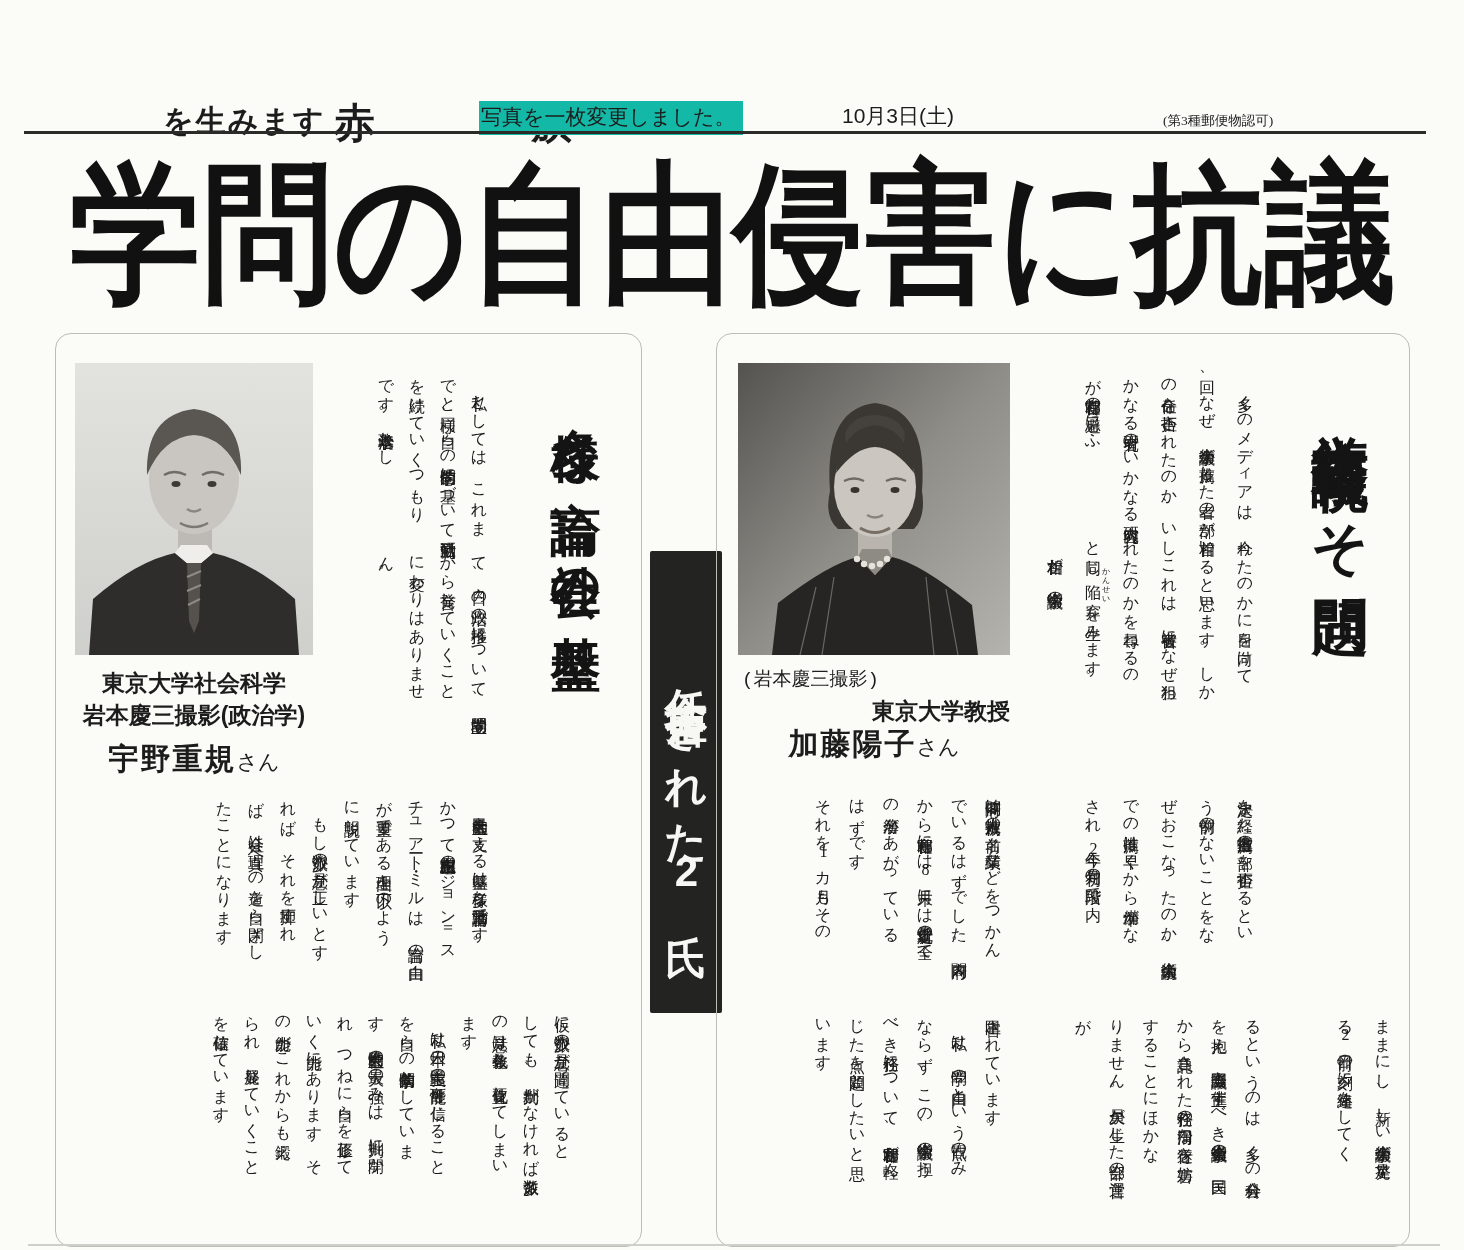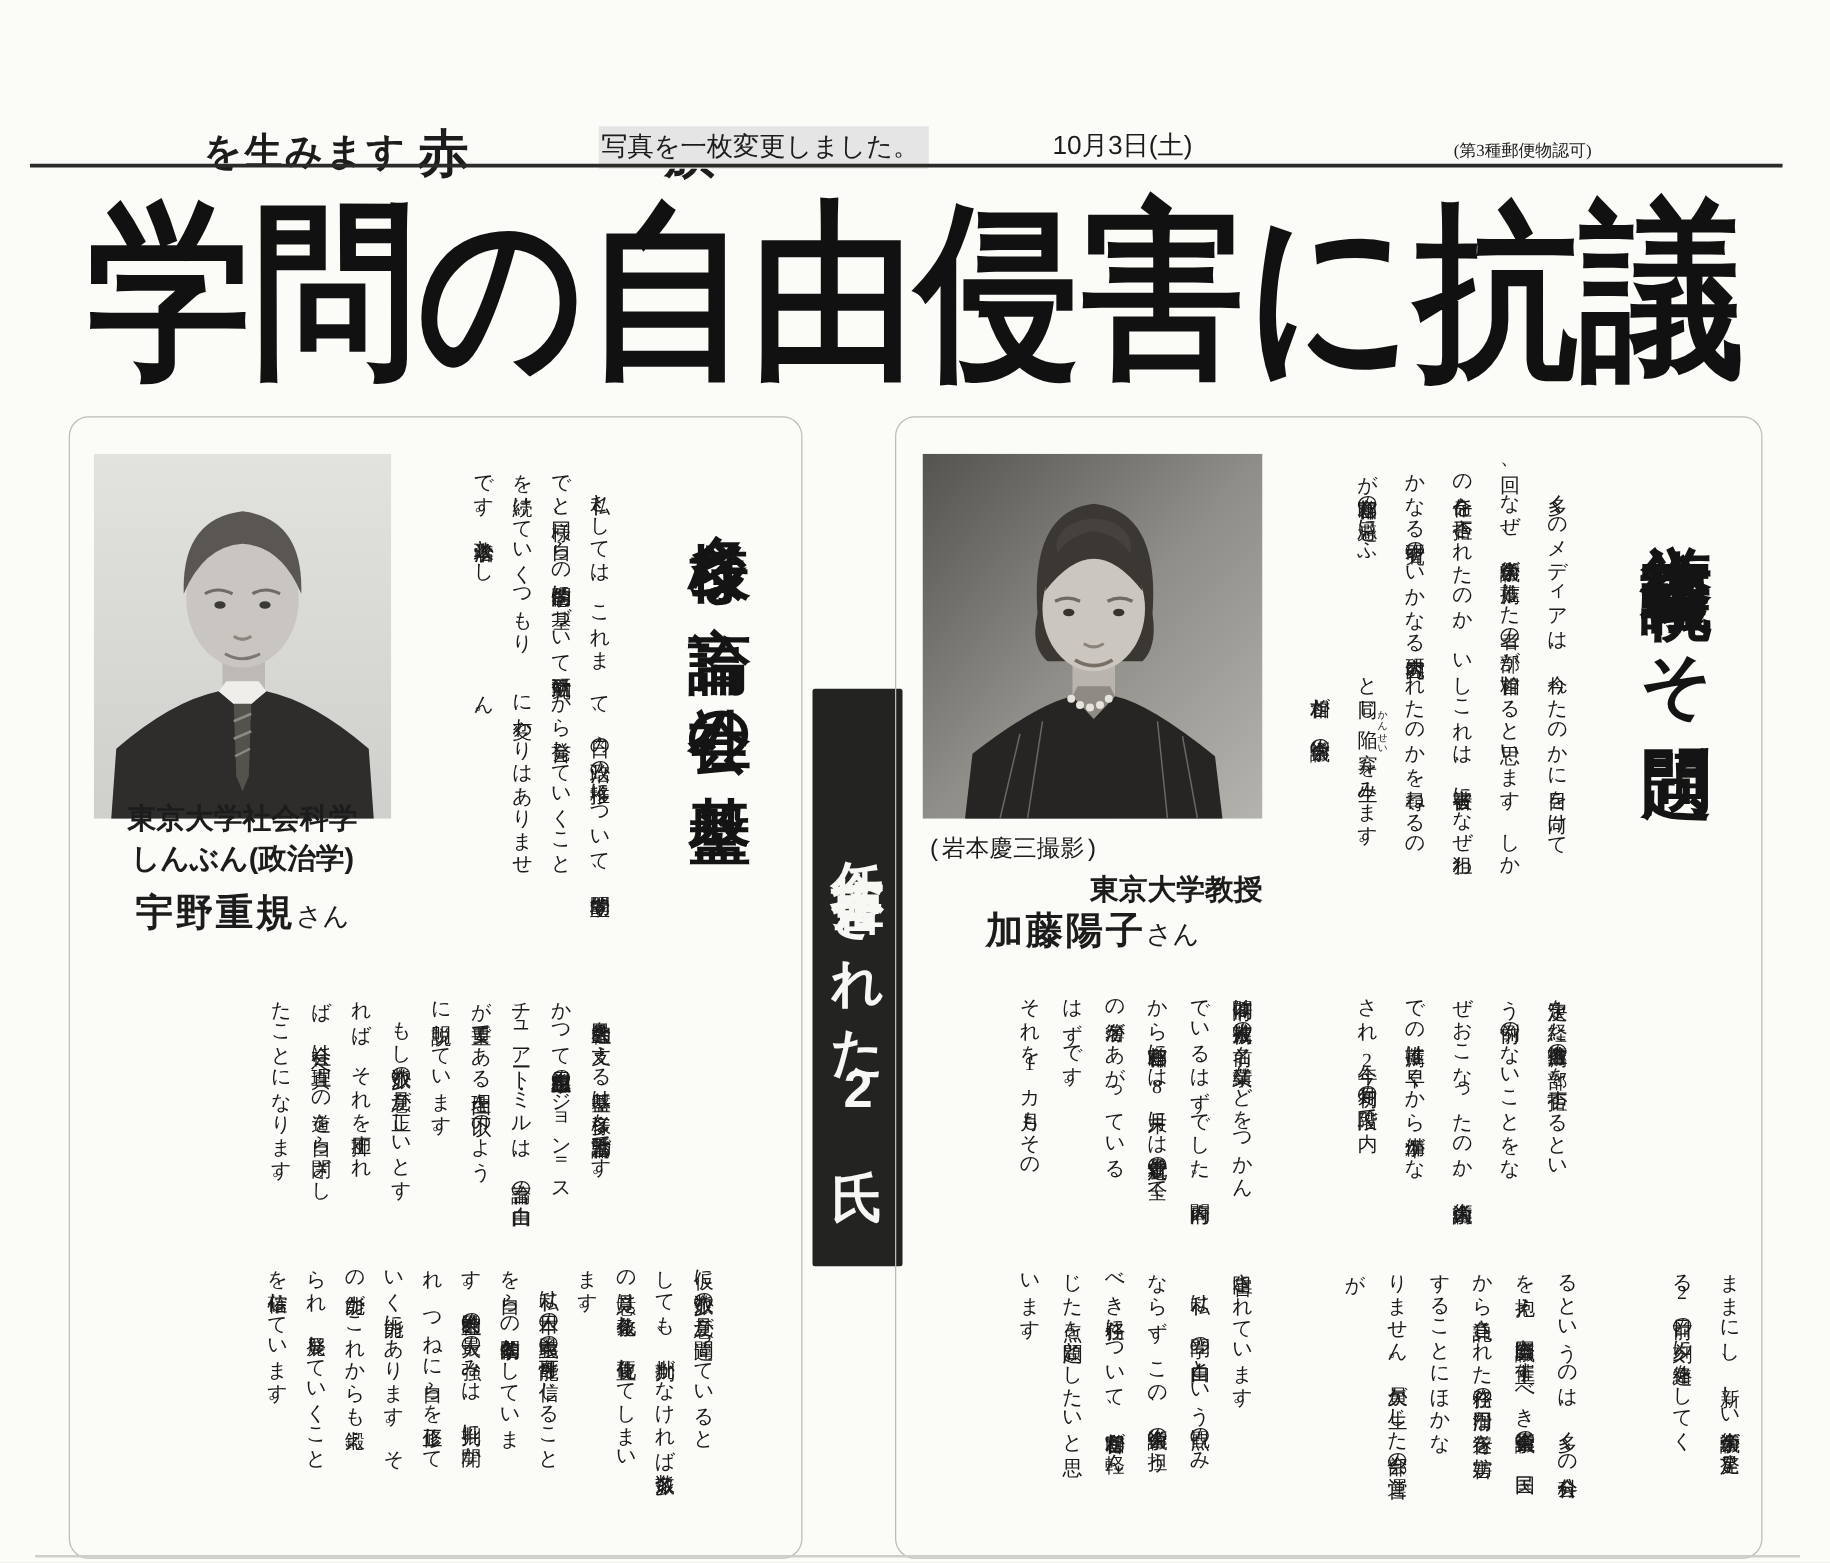--- a/index.html
+++ b/index.html
@@ -7,21 +7,21 @@
     position:relative;width:1464px;height:1250px;margin:0 auto;
     background:#fbfbf8;overflow:hidden;
     font-family:"Liberation Serif","DejaVu Serif",serif;color:#1c1c1c;
   }
   
   .masthead{position:absolute;left:163px;top:96px;white-space:nowrap;
     font-family:"Liberation Sans","DejaVu Sans",sans-serif;font-weight:900;}
   .mast-kana{font-size:30px;letter-spacing:2px;vertical-align:6px;}
   .mast-kanji{font-size:41px;letter-spacing:58px;margin-left:8px;}
   .hdr-annotation{position:absolute;left:479px;top:101px;font-size:21px;
-    font-family:"Liberation Sans","DejaVu Sans",sans-serif;background:#e5e5e5;padding:2px 8px 4px 2px;}
+    font-family:"Liberation Sans","DejaVu Sans",sans-serif;background:#14b8a6;padding:2px 8px 4px 2px;}
   .hdr-date{position:absolute;left:842px;top:102px;font-size:21px;
     font-family:"Liberation Sans","DejaVu Sans",sans-serif;}
   .hdr-postal{position:absolute;left:1163px;top:112px;font-size:13.5px;}
   .header-rule{position:absolute;left:24px;top:131px;width:1402px;height:3px;background:#2b2b28;}
   .bottom-rule{position:absolute;left:28px;top:1244px;width:1412px;height:2px;background:#cfcfc9;}
   
   .main-headline{
     position:absolute;left:70px;top:157px;width:1348px;margin:0;
     font-family:"Liberation Sans","DejaVu Sans",sans-serif;font-weight:900;
     font-size:131px;line-height:1;letter-spacing:1px;white-space:nowrap;
@@ -64,21 +64,21 @@
   .R2{left:996px;top:530px;width:268px;height:164px;line-height:38px;}
   .R3{left:996px;top:788px;width:268px;height:164px;line-height:38px;}
   .RA{left:736px;top:788px;width:274px;height:164px;line-height:34px;}
   .R4{left:1286px;top:1008px;width:116px;height:164px;line-height:38px;}
   .R5{left:996px;top:1008px;width:274px;height:164px;line-height:34px;}
   .RB{left:736px;top:1008px;width:274px;height:164px;line-height:34px;}
   
   .photo{position:absolute;display:block;}
   .photo-uno{left:75px;top:363px;width:238px;height:292px;}
   .photo-kato{left:738px;top:363px;width:272px;height:292px;}
-  .caption-uno{position:absolute;left:70px;top:638px;width:248px;text-align:center;}
+  .caption-uno{position:absolute;left:70px;top:667px;width:248px;text-align:center;}
   .caption-kato-credit{position:absolute;left:742px;top:666px;font-size:19px;
     font-family:Liberation Mono, monospace;}
   .caption-kato-title{position:absolute;left:738px;top:696px;width:272px;text-align:right;
     font-size:23px;font-weight:700;font-family:"Liberation Sans","DejaVu Sans",sans-serif;}
   .caption-kato-name{position:absolute;left:738px;top:724px;width:272px;text-align:center;}
   .cap-line{font-size:23px;font-weight:700;line-height:1.4;
     font-family:"Liberation Sans","DejaVu Sans",sans-serif;}
   .cap-name{font-size:30px;font-weight:700;letter-spacing:2px;
     font-family:"Liberation Sans","DejaVu Sans",sans-serif;}
   .cap-hono{font-size:21px;font-weight:400;
@@ -120,21 +120,21 @@
     <path d="M105,160 q14,8 28,0" stroke="#7b7772" stroke-width="2.5" fill="none"></path>
     <path d="M14,292 L18,236 Q62,198 100,190 L119,206 L138,190 Q176,198 220,236 L224,292 Z" fill="#2e2d2b"></path>
     <polygon points="100,190 119,206 138,190 132,182 106,182" fill="#efeeea"></polygon>
     <polygon points="112,200 126,200 124,258 119,270 114,258" fill="#55524e"></polygon>
     <line x1="112" y1="214" x2="126" y2="208" stroke="#8d8984" stroke-width="2"></line>
     <line x1="112" y1="228" x2="126" y2="222" stroke="#8d8984" stroke-width="2"></line>
     <line x1="113" y1="242" x2="125" y2="236" stroke="#8d8984" stroke-width="2"></line>
   </svg>
   <div class="caption-uno">
     <div class="cap-line">東京大学社会科学</div>
-    <div class="cap-line">しんぶん(政治学)</div>
+    <div class="cap-line">岩本慶三撮影(政治学)</div>
     <div style="margin-top:8px;">
       <span class="cap-name">宇野重規</span><span class="cap-hono">さん</span>
     </div>
   </div>
 
   <div class="vh vh-left">多様な言論　社会の基盤</div>
 
   <div class="vtext L1">
     <p class="ind">私としては、これまでと同様、自らの学問的信念に基づいて研究活動を続けていくつもりです。政治学者とし</p>
   </div>

